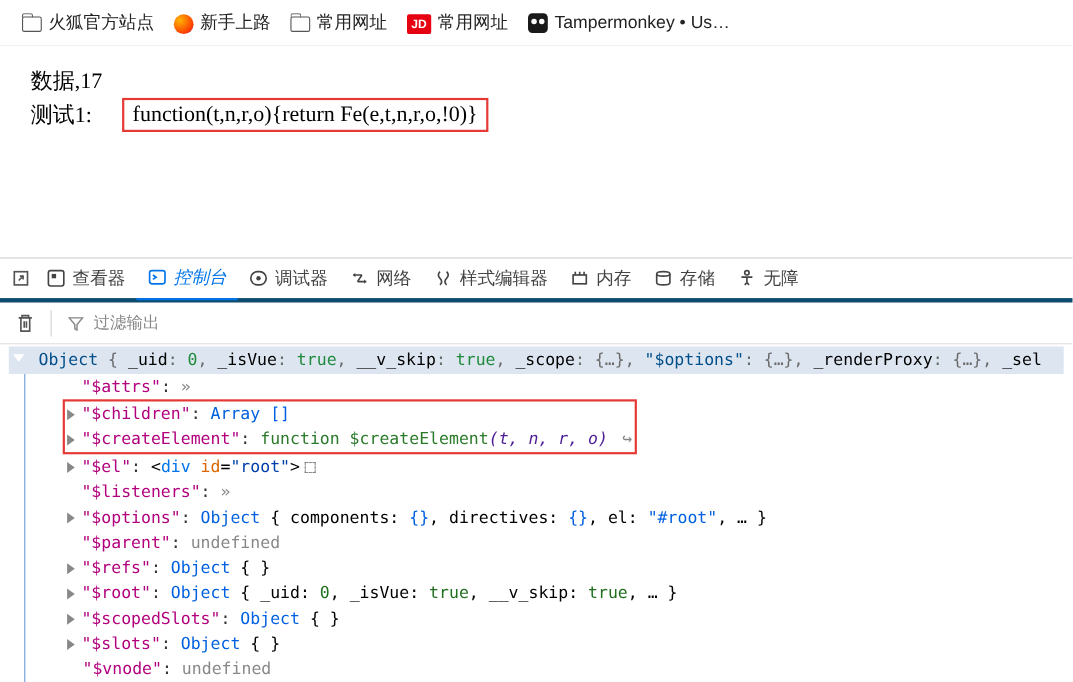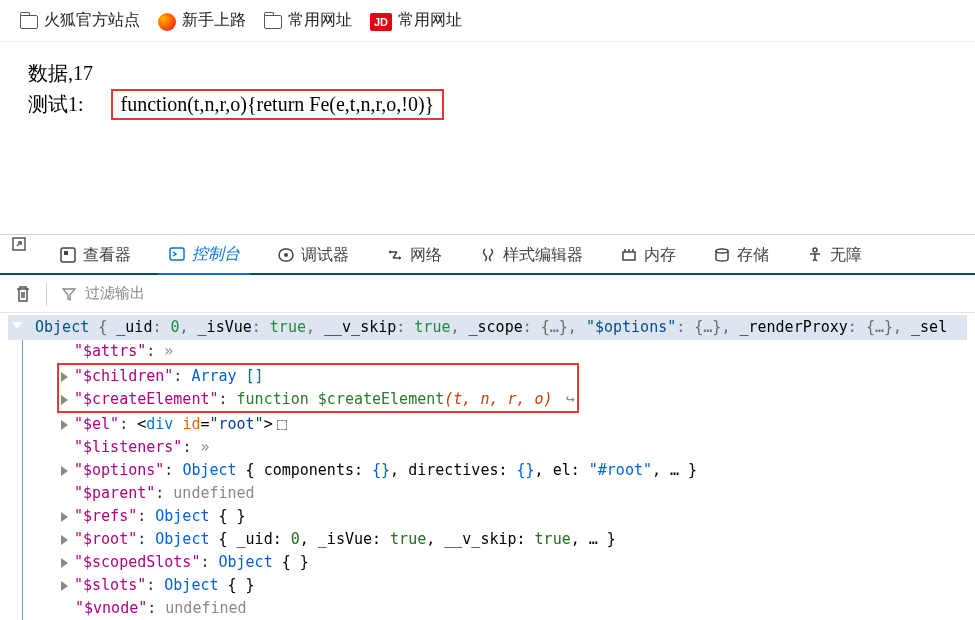--- a/index.html
+++ b/index.html
@@ -16,21 +16,21 @@
 .tm-icon::before, .tm-icon::after { content: ""; position: absolute; width: 5px; height: 5px; background: #fff; border-radius: 50%; top: 5px; }
 .tm-icon::before { left: 3px; }
 .tm-icon::after { right: 3px; }
 
 .page-content { padding: 18px 28px; font-family: "Times New Roman", serif; font-size: 20px; }
 .content-line1 { margin-bottom: 2px; }
 .content-line2 { display: flex; align-items: center; gap: 6px; }
 .boxed-code { border: 2px solid #e53935; padding: 2px 8px; font-family: "Times New Roman", serif; margin-left: 21px; }
 
 .devtools { position: absolute; top: 234px; left: 0; right: 0; bottom: 0; border-top: 1px solid #d0d0d0; background: #fff; }
-.dev-tabs { height: 40px; display: flex; padding: 0 6px; border-bottom: 2px solid #0c4a6e; gap: 17px; }
+.dev-tabs { height: 40px; display: flex; align-items: center; padding: 0 6px; border-bottom: 4px solid #0c4a6e; gap: 0; }
 .dev-popout { color: #555; padding: 0 4px; cursor: pointer; }
 .dev-tab { display: flex; align-items: center; gap: 6px; padding: 0 10px; height: 40px; font-size: 16px; color: #444; cursor: pointer; }
 .dev-tab.active { color: #0074e8; border-bottom: 2px solid #0074e8; font-style: italic; }
 .dev-tab-icon { width: 18px; height: 18px; display: flex; align-items: center; justify-content: center; }
 
 .filter-bar { height: 38px; display: flex; align-items: center; padding: 0 14px; gap: 14px; border-bottom: 1px solid #e0e0e0; }
 .trash-icon { width: 18px; height: 20px; cursor: pointer; }
 .filter-divider { width: 1px; height: 24px; background: #d0d0d0; }
 .filter-input { display: flex; align-items: center; gap: 8px; color: #888; font-size: 15px; flex: 1; }
 .funnel-icon { width: 16px; height: 16px; }
@@ -43,21 +43,21 @@
 .obj-header .str { color: #004e8a; }
 .obj-header .dim { color: #6a6a6a; }
 
 .props { padding-left: 38px; border-left: 1px solid #6aa0d8; margin-left: 14px; position: relative; }
 .prop-row { padding: 1px 0; white-space: nowrap; }
 .tri { display: inline-block; width: 0; height: 0; border-top: 5px solid transparent; border-bottom: 5px solid transparent; border-left: 7px solid #888; margin-right: 6px; vertical-align: middle; }
 .tri.invis { visibility: hidden; }
 .p-key { color: #b2007d; }
 .p-colon { color: #333; }
 .p-fn { color: #2a7a2a; }
-.p-arg { color: #c2410c; font-style: italic; }
+.p-arg { color: #4c1d95; font-style: italic; }
 .p-undef { color: #888; }
 .p-num { color: #1f6f1f; }
 .p-bool { color: #1f6f1f; }
 .p-str { color: #0060df; }
 .p-obj { color: #0060df; }
 .p-chev { color: #888; }
 .p-el { color: #0074e8; }
 .p-attr { color: #dd6600; margin-top: 44px; }
 .p-attrv { color: #003eaa; }
 .highlight-box { border: 2px solid #e53935; display: inline-block; padding: 0 2px; margin-left: -4px; }
@@ -84,20 +84,26 @@
   </div>
   <div class="bookmark-item">
     <span class="bookmark-icon">
         <span class="folder-icon"></span>
       </span>
     <span>常用网址</span>
   </div>
   <div class="bookmark-item">
     <span class="jd-icon">JD</span>
     <span>常用网址</span>
+  </div>
+  <div class="bookmark-item">
+    <span class="bookmark-icon">
+        <span class="tm-icon"></span>
+      </span>
+    <span>Tampermonkey • Us…</span>
   </div>
 </div>
 
 <div class="page-content">
   <div class="content-line1">数据,17</div>
   <div class="content-line2">
     <span>测试1:</span>
     <span class="boxed-code">function(t,n,r,o){return Fe(e,t,n,r,o,!0)}</span>
   </div>
 </div>

